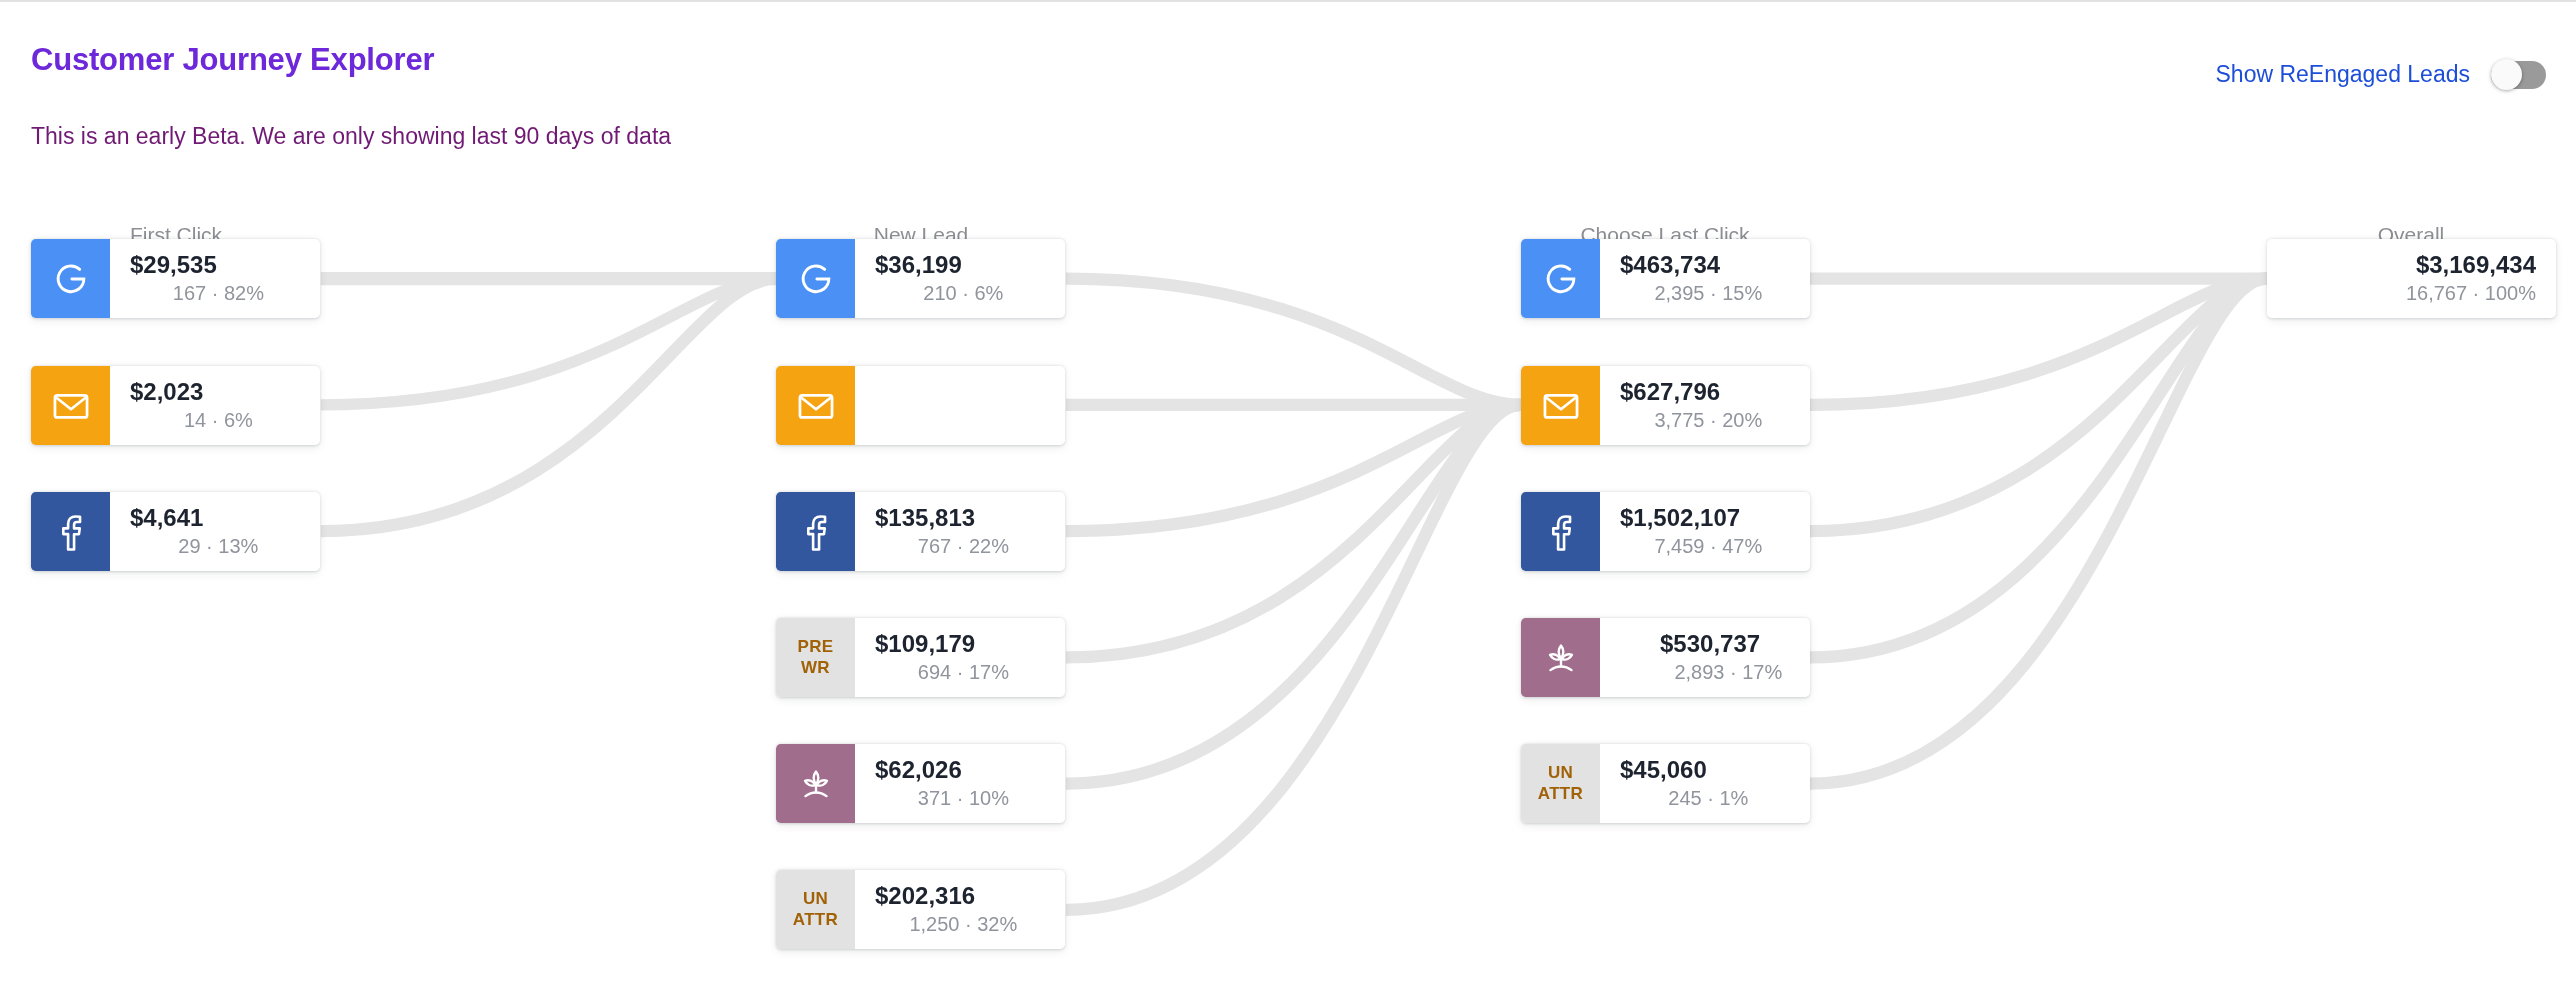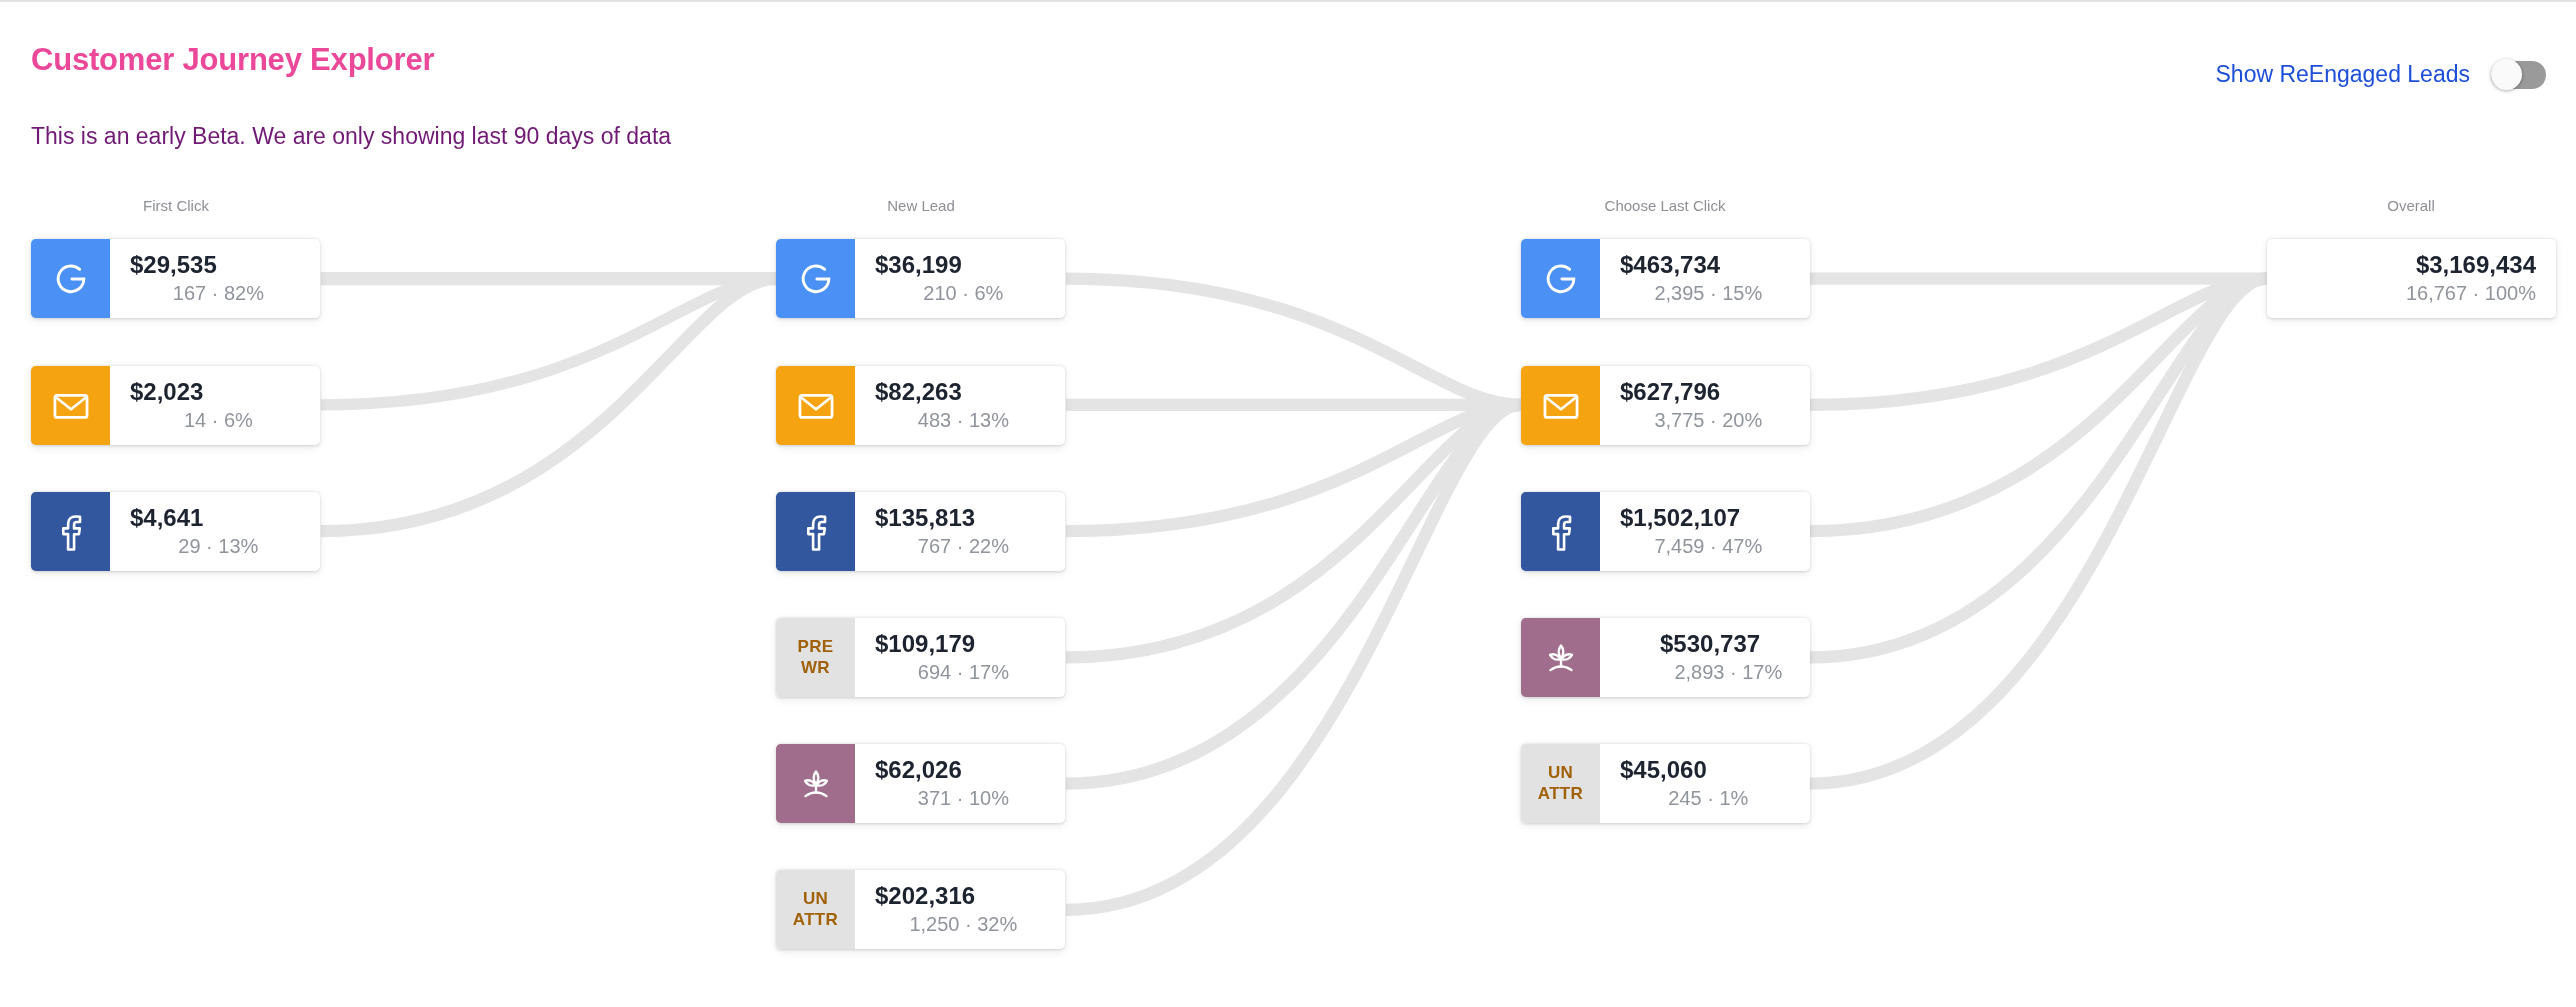--- a/index.html
+++ b/index.html
@@ -25,21 +25,21 @@
     left: 0; top: 0;
     width: 2576px;
     height: 180px;
   }
   .page-title {
     position: absolute;
     left: 31px;
     top: 40px;
     font-size: 31px;
     font-weight: bold;
-    color: #ec4899;
+    color: #6d28d9;
     letter-spacing: -0.2px;
     white-space: nowrap;
   }
   .page-subtitle {
     position: absolute;
     left: 31px;
     top: 121px;
     font-size: 23px;
     font-weight: normal;
     color: #701a75;
@@ -93,25 +93,26 @@
     position: absolute;
     left: 0; top: 0;
     width: 2576px;
     height: 1007px;
     pointer-events: none;
   }
 
   
   .col-header {
     position: absolute;
-    font-size: 15px;
+    font-size: 21px;
     color: #8d8f95;
     text-align: center;
     white-space: nowrap;
     transform: translateX(-50%);
+    margin-top: 26px;
   }
 
   
   .node {
     position: absolute;
     height: 79px;
     display: flex;
     align-items: stretch;
     background: #ffffff;
     border-radius: 4.7px;
@@ -252,24 +253,20 @@
           <div class="meta">210 · 6%</div>
         </div>
       </div>
       <div class="node" style="left: 776px; top: 364px; width: 289px;">
         <div class="icon-box" style="background:#f5a311">
           <svg class="glyph" width="44" height="44" viewBox="0 0 48 48" fill="none" stroke="#fff" stroke-width="3" stroke-linejoin="round">
             <rect x="6.5" y="12.5" width="35" height="24" rx="2.5"></rect>
             <path d="M7.5 14.5 24 27.5 40.5 14.5"></path>
           </svg>
         </div>
-        <div class="body">
-          <div class="value">$82,263</div>
-          <div class="meta">483 · 13%</div>
-        </div>
       </div>
       <div class="node" style="left: 776px; top: 490px; width: 289px;">
         <div class="icon-box" style="background:#32579f">
           <svg class="glyph" width="42" height="42" viewBox="0 0 48 48" fill="none" stroke="#fff" stroke-width="3" stroke-linejoin="round" stroke-linecap="round">
             <path d="M27.5 44V26.5h5.6l.9-6.6h-6.5v-4.2c0-1.9.5-3.2 3.3-3.2h3.5V6.6c-.6-.1-2.7-.3-5.1-.3-5 0-8.5 3-8.5 8.6v4.9h-5.5v6.6h5.5V44z"></path>
           </svg>
         </div>
         <div class="body">
           <div class="value">$135,813</div>
           <div class="meta">767 · 22%</div>

